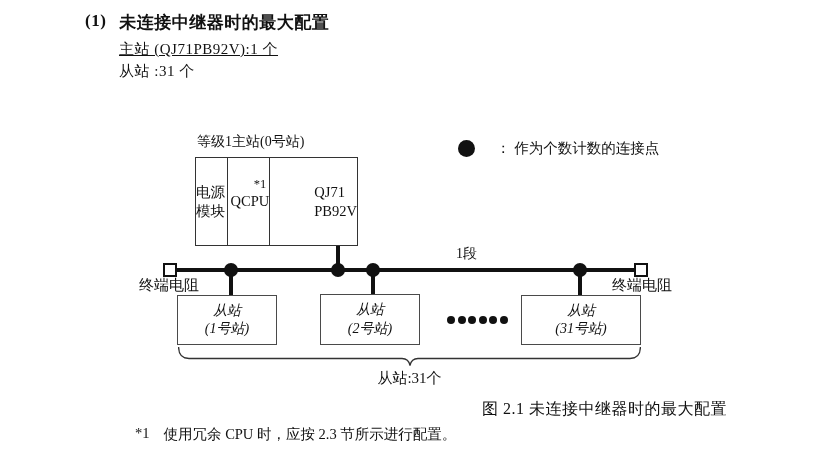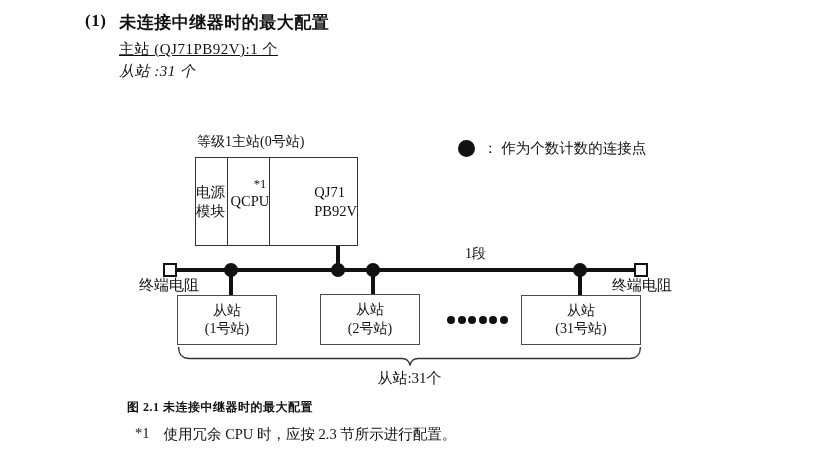--- a/index.html
+++ b/index.html
@@ -10,71 +10,71 @@
     font-family:"Liberation Serif","DejaVu Serif",serif;
     color:#111111;
     overflow:hidden;
   }
   .abs{position:absolute;}
 
   
   .heading{left:85px;top:11px;display:flex;gap:13px;font-size:17px;font-weight:bold;letter-spacing:.5px;}
   .subline{left:119px;font-size:15px;letter-spacing:.5px;}
   .sub1{top:40px;text-decoration:underline;}
-  .sub2{top:62px;font-style:italic;}
+  .sub2{top:62px;}
 
   
   .master-label{left:197px;top:133px;font-size:14px;}
   .master-box{left:195px;top:157px;width:163px;height:89px;border:1.4px solid #333;display:flex;box-sizing:border-box;background:#fff;}
   .cell{box-sizing:border-box;display:flex;align-items:center;justify-content:center;font-size:14.5px;}
   .cell1{width:70px;border-right:1.4px solid #333;}
   .cell2{width:49px;border-right:1.4px solid #333;position:relative;justify-content:flex-start;padding-left:3px;}
   .cell2 .note{position:absolute;top:19px;right:3px;font-size:12.5px;}
   .cell3{flex:1;justify-content:flex-start;padding-left:4px;white-space:pre-line;line-height:1.3;margin-left:40px;}
 
   
-  .legend{left:458px;top:139px;display:flex;align-items:center;gap:8px;}
+  .legend{left:458px;top:139px;display:flex;align-items:center;gap:21px;}
   .legend-dot{width:17px;height:17px;border-radius:50%;background:#111;flex:0 0 auto;}
   .legend-text{font-size:14.5px;}
 
   
   .bus-line{left:169px;top:268px;width:472px;height:4px;background:#111;}
   .term{width:10px;height:10px;border:2px solid #111;background:#fff;z-index:3;}
   .term-left{left:163px;top:263px;}
   .term-right{left:634px;top:263px;}
   .term-label{font-size:15px;}
   .term-label-left{left:139px;top:276px;}
   .term-label-right{left:612px;top:276px;}
-  .seg-label{left:456px;top:245px;font-size:14px;margin-left:9px;}
+  .seg-label{left:456px;top:245px;font-size:14px;}
 
   .bus-dot{width:14px;height:14px;border-radius:50%;background:#111;top:263px;z-index:2;}
   .bd1{left:224px;} .bd2{left:331px;} .bd3{left:366px;} .bd4{left:573px;}
 
   .vline{width:4px;background:#111;}
   .v-master{left:336px;top:246px;height:24px;}
   .v-s1{left:229px;top:271px;height:25px;}
   .v-s2{left:371px;top:271px;height:24px;}
   .v-s31{left:578px;top:271px;height:25px;}
 
   
-  .slave-box{border:1.3px solid #4a4a4a;background:#fff;box-sizing:border-box;display:flex;flex-direction:column;align-items:center;justify-content:center;font-size:14px;line-height:1.32;text-align:center;}
+  .slave-box{border:1.3px solid #4a4a4a;background:#fff;box-sizing:border-box;display:flex;flex-direction:column;align-items:center;justify-content:center;font-size:14px;line-height:1.32;text-align:center;font-style:italic;}
   .s1{left:177px;top:295px;width:100px;height:50px;}
   .s2{left:320px;top:294px;width:100px;height:51px;}
   .s31{left:521px;top:295px;width:120px;height:50px;}
 
   
   .edots{left:447px;top:316px;display:flex;gap:2.5px;align-items:center;}
   .edot{width:8px;height:8px;border-radius:50%;background:#111;display:inline-block;}
 
   
   .brace{left:178px;top:347px;width:463px;height:21px;}
   .brace-label{left:178px;top:369px;width:463px;text-align:center;font-size:15px;}
 
   
-  .caption{left:127px;top:399px;width:600px;text-align:left;font-size:12px;font-weight:bold;letter-spacing:.5px;}
+  .caption{left:127px;top:399px;width:600px;text-align:right;font-size:16px;font-weight:normal;letter-spacing:.5px;}
   .footnote{left:135px;top:425px;display:flex;gap:14px;font-size:14.5px;}
 </style>
 </head>
 <body>
 
 <div class="page">
 
   <div class="abs heading">
     <span>(1)</span>
     <span>未连接中继器时的最大配置</span>

